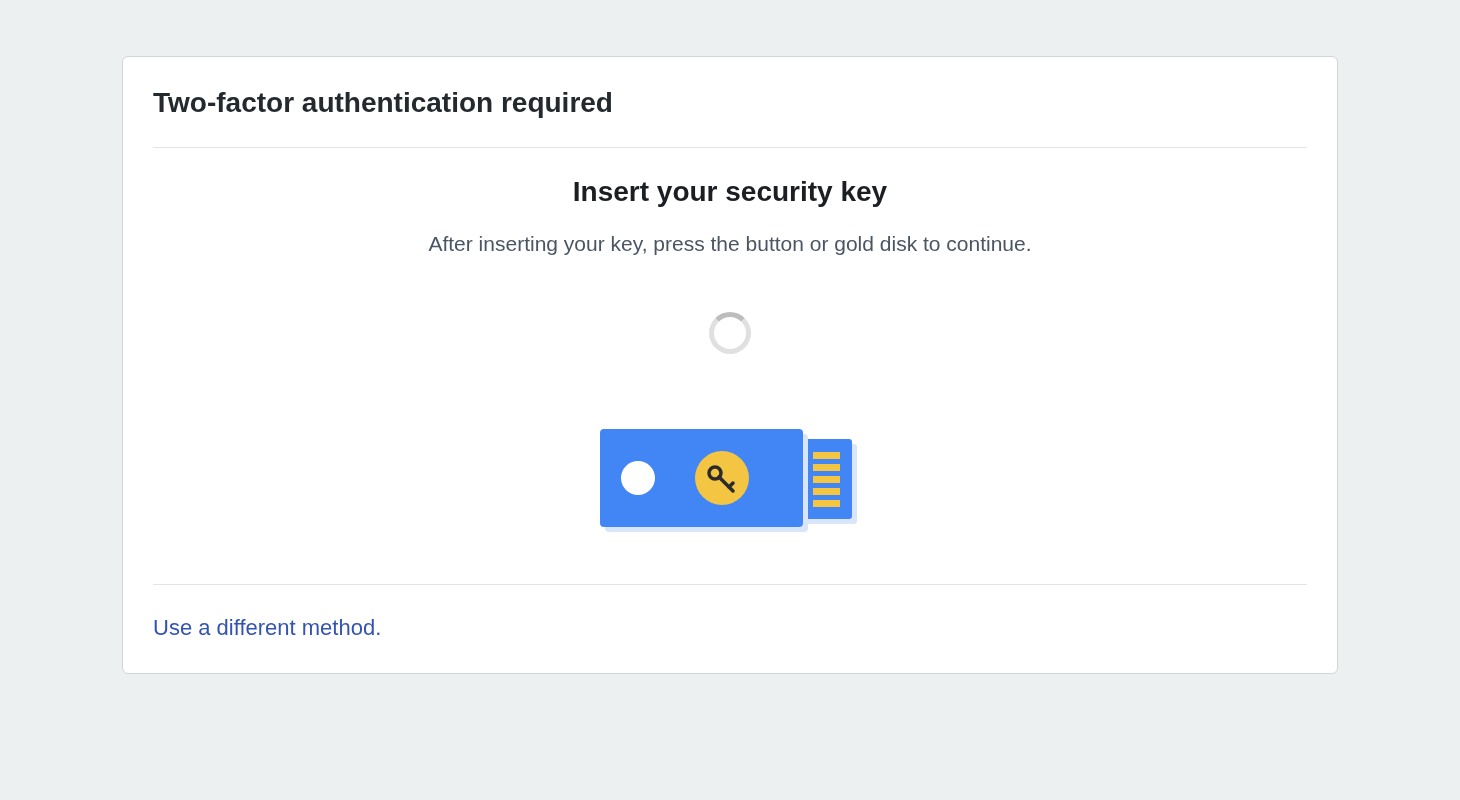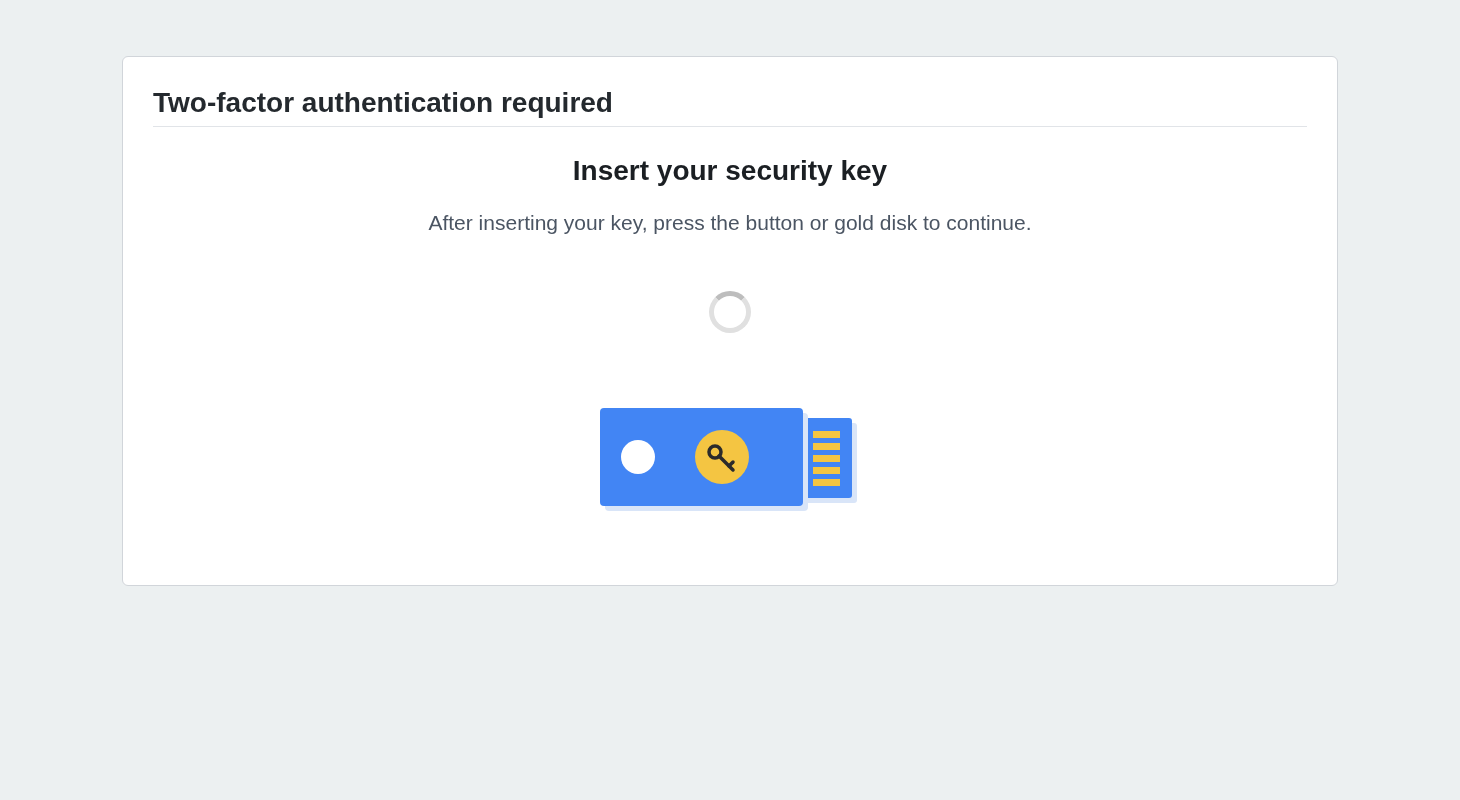--- a/index.html
+++ b/index.html
@@ -21,21 +21,21 @@
       border: 1px solid #d1d5da;
       border-radius: 6px;
       margin: 56px 122px 0 122px;
       padding: 30px 30px 22px 30px;
     }
     
     .card-title {
       font-size: 28px;
       font-weight: 600;
       color: #24292e;
-      padding-bottom: 7px;
+      padding-bottom: 28px;
       border-bottom: 1px solid #e1e4e8;
     }
     
     .content {
       text-align: center;
       padding-top: 28px;
       padding-bottom: 40px;
     }
     
     .heading {
@@ -124,13 +124,16 @@
 
         <g transform="translate(122, 54)">
           <circle cx="-7" cy="-5" r="6" fill="none" stroke="#2b2b2b" stroke-width="3.5"></circle>
           <line x1="-3" y1="-1" x2="11" y2="13" stroke="#2b2b2b" stroke-width="3.5" stroke-linecap="round"></line>
           <line x1="7" y1="9" x2="11" y2="5" stroke="#2b2b2b" stroke-width="3.5" stroke-linecap="round"></line>
         </g>
       </svg>
     </div>
   </div>
 
+  <div class="footer">
+    <a class="link">Use a different method.</a>
+  </div>
 </div>
 
 </body></html>

